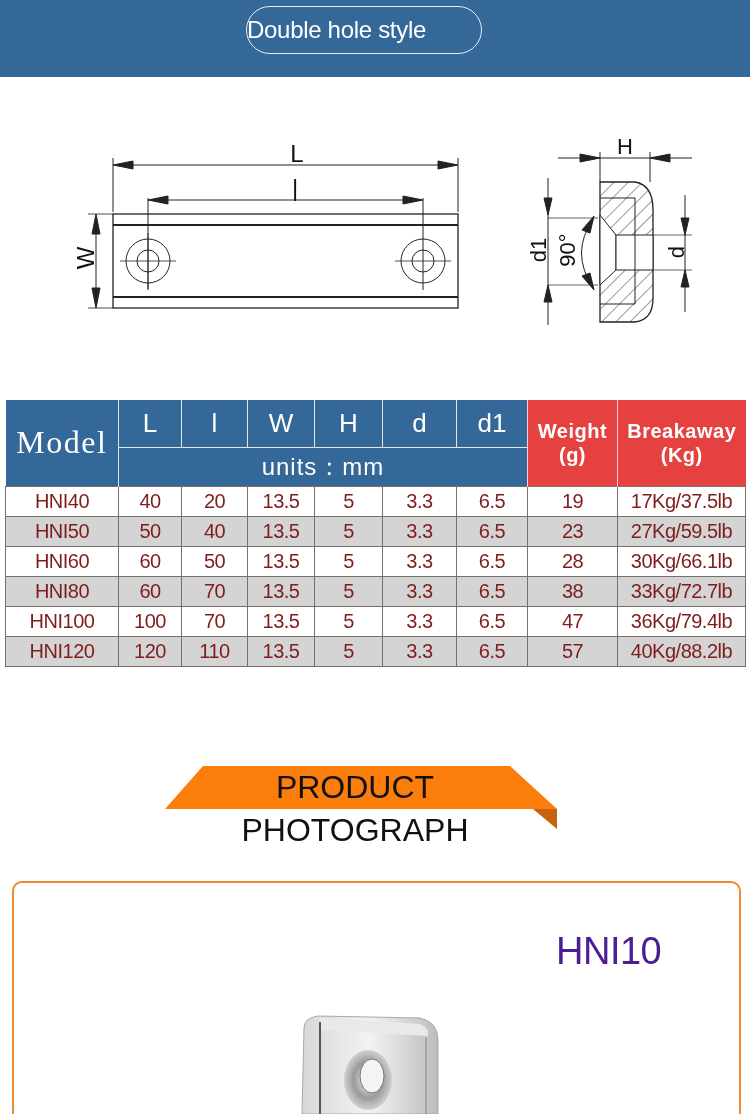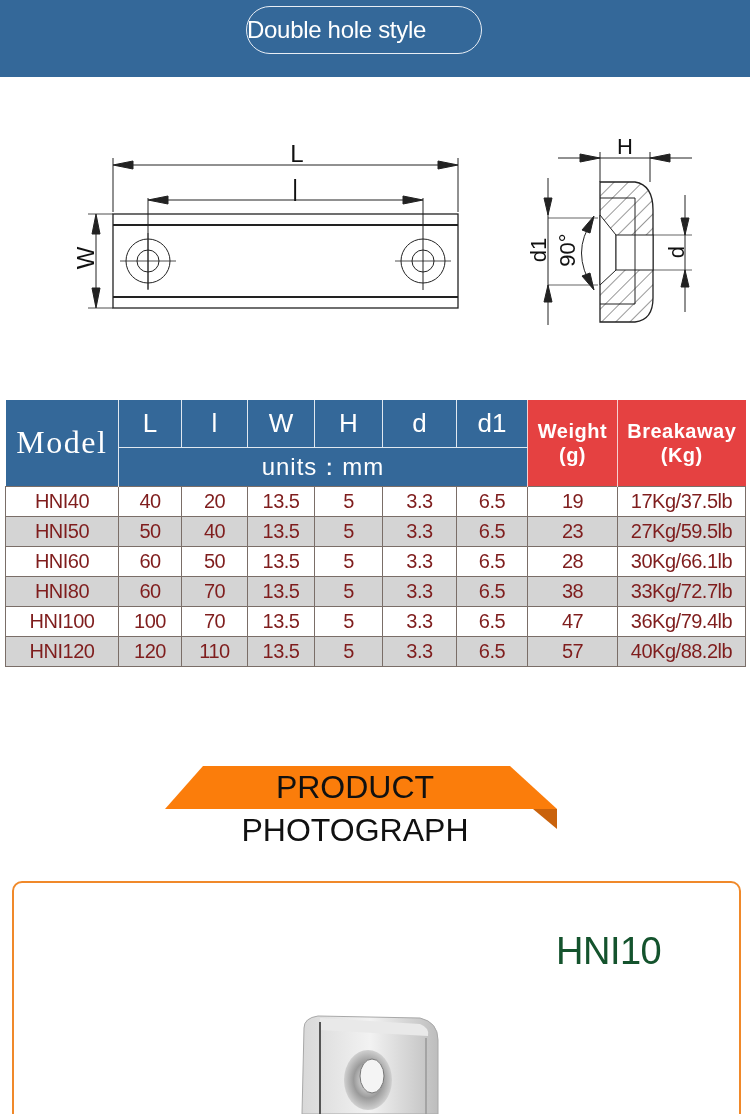--- a/index.html
+++ b/index.html
@@ -20,21 +20,21 @@
   .hdr-sym { font-size: 26px; height: 47px; }
   .hdr-units { font-size: 24px; height: 39px; letter-spacing: 1px; border-bottom: none; }
   table.spec tbody td { border: 1px solid #7a6e68; height: 30px; font-size: 20px; color: #7f1d1d; letter-spacing: -0.5px; }
   table.spec tbody tr.alt td { background: #d4d4d4; }
 
   .ribbon { position: absolute; left: 165px; top: 766px; width: 392px; height: 63px; }
   .ribbon-label { position: absolute; left: 165px; top: 766px; width: 380px; height: 43px; line-height: 43px; text-align: center;
     font-size: 32px; color: #111; letter-spacing: 0px; }
 
   .photo-frame { position: absolute; left: 12px; top: 881px; width: 729px; height: 260px; border: 2px solid #f0892a; border-radius: 10px; }
-  .photo-model { position: absolute; left: 556px; top: 930px; font-size: 38px; color: #14532d; letter-spacing: -0.5px; }
+  .photo-model { position: absolute; left: 556px; top: 930px; font-size: 38px; color: #4c1d95; letter-spacing: -0.5px; }
   .magnet { position: absolute; left: 300px; top: 1010px; width: 140px; height: 104px; }
 </style>
 </head>
 <body>
 
 <div class="top-banner">
   <div class="banner-pill">Double hole style</div>
 </div>
 
 <svg class="drawing" style="left:60px;top:130px;" width="420" height="200" viewBox="0 0 420 200">

